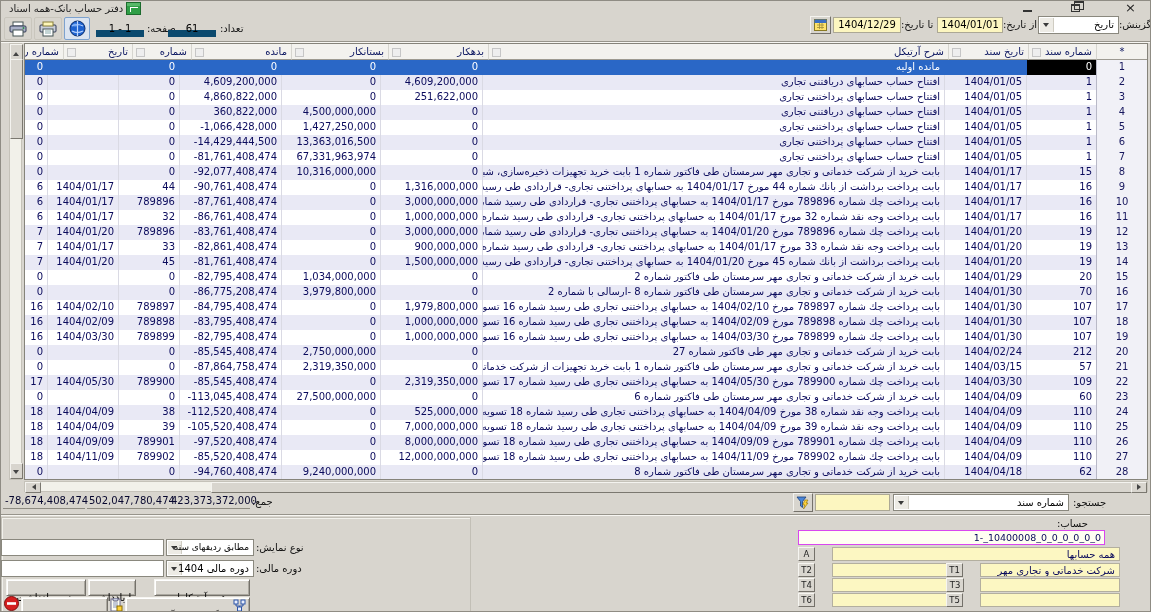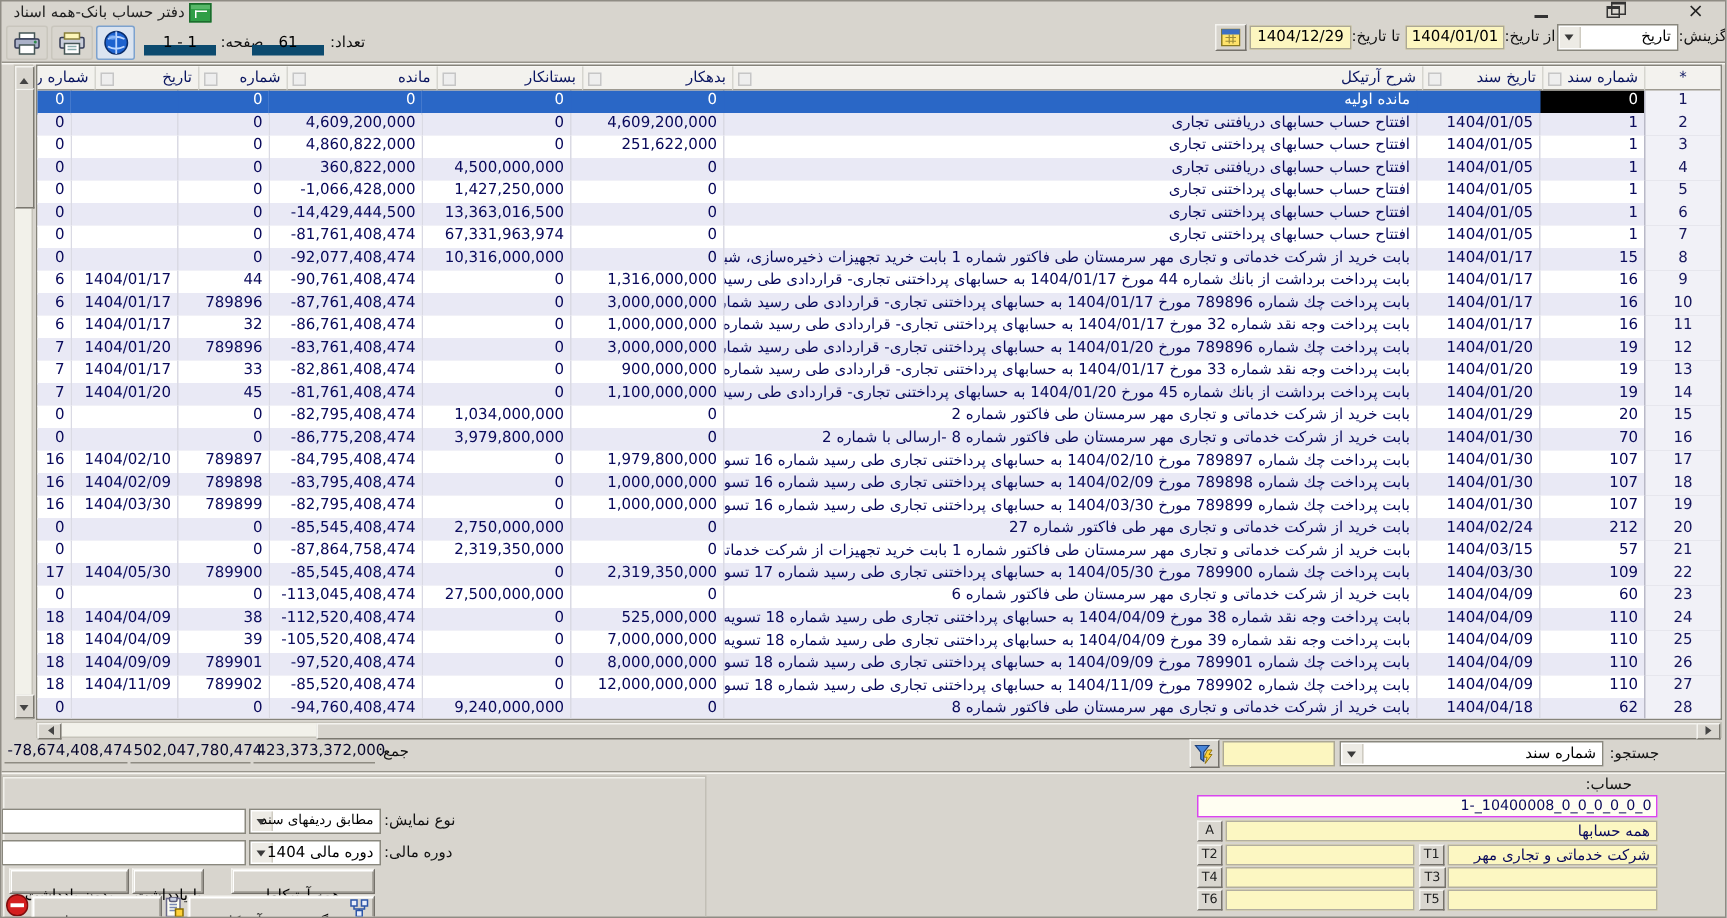--- a/index.html
+++ b/index.html
@@ -51,21 +51,21 @@
   .num{direction:ltr;text-align:right;}
   
   .sbtrack{background:#f2f1ea;border:1px solid #c5c2b9;}
   .sbbtn{position:absolute;background:#d8d5ce;border:1px solid;border-color:#f4f3ef #7b7870 #7b7870 #f4f3ef;}
   .sbthumb{position:absolute;background:#d8d5ce;border:1px solid;border-color:#f4f3ef #7b7870 #7b7870 #f4f3ef;}
   .tri{position:absolute;width:0;height:0;border:3px solid transparent;}
   
   .sumbox{border-bottom:1px solid #8e8b82;font-size:10px;color:#07072e;direction:ltr;text-align:left;padding:2px 2px;height:16px;}
   .btn3d{background:#d9d6cf;border:1px solid;border-color:#f6f5f1 #74716a #74716a #f6f5f1;box-shadow:inset 1px 1px 0 #fff,inset -1px -1px 0 #aaa79f;font-size:10px;color:#000;text-align:center;padding-top:12px;direction:rtl;}
   .minilbl{background:#d9d6cf;border:1px solid;border-color:#f6f5f1 #74716a #74716a #f6f5f1;font-size:8.5px;color:#222;text-align:center;line-height:12px;}
-  .acfield{background:#fcf7c2;border:1px solid #b3af9f;font-size:10px;direction:rtl;text-align:right;padding:0 4px;line-height:13px;color:#0a0a5c;white-space:nowrap;overflow:hidden;}
+  .acfield{background:#fcf7c2;border:1px solid #b3af9f;font-size:10px;direction:rtl;text-align:right;padding:0 4px;line-height:13px;color:#0a0a5c;white-space:nowrap;overflow:hidden;margin-left:15px;}
   #groupbox{border:1px solid #c2bfb6;box-shadow:inset 1px 1px 0 #f2f1ec;}
 </style>
 </head>
 <body>
 
 <div id="win">
 
   <div class="abs" id="titlebar">
     <div class="abs" id="apptitle">
       <span class="t fa">دفتر حساب بانک-همه اسناد</span>
@@ -303,21 +303,21 @@
           <div class="cell col-bal num">-82,861,408,474</div>
           <div class="cell col-num num">33</div>
           <div class="cell col-date num">1404/01/17</div>
           <div class="cell col-rec num">7</div>
         </div>
         <div class="grid-row alt">
           <div class="cell col-n">14</div>
           <div class="cell col-doc num">19</div>
           <div class="cell col-ddate num">1404/01/20</div>
           <div class="cell col-desc">بابت پرداخت برداشت از بانك شماره 45 مورخ 1404/01/20 به حسابهای پرداختنی تجاری- قراردادی طی رسید شماره 7 تسویه فاکتور شماره1</div>
-          <div class="cell col-debit num">1,100,000,000</div>
+          <div class="cell col-debit num">1,500,000,000</div>
           <div class="cell col-credit num">0</div>
           <div class="cell col-bal num">-81,761,408,474</div>
           <div class="cell col-num num">45</div>
           <div class="cell col-date num">1404/01/20</div>
           <div class="cell col-rec num">7</div>
         </div>
         <div class="grid-row">
           <div class="cell col-n">15</div>
           <div class="cell col-doc num">20</div>
           <div class="cell col-ddate num">1404/01/29</div>

